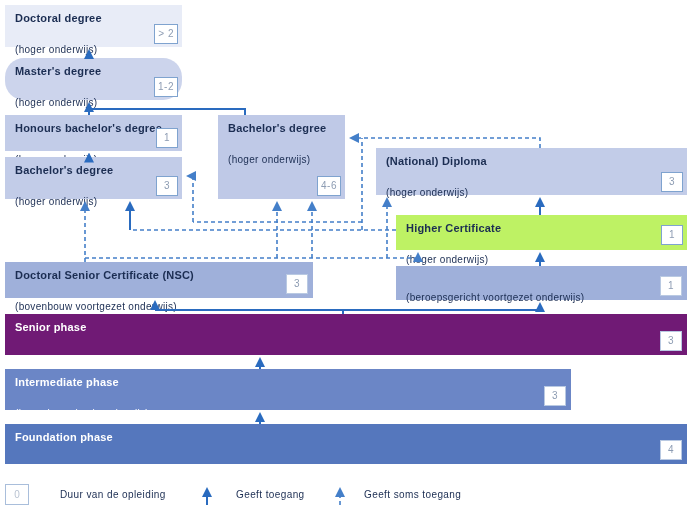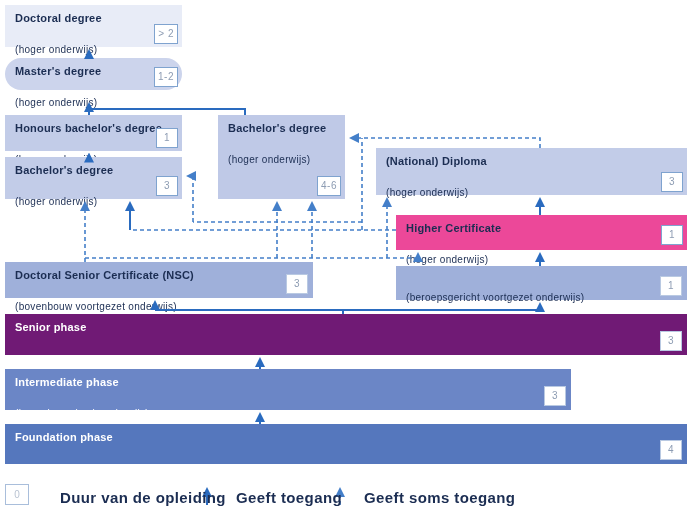--- a/index.html
+++ b/index.html
@@ -12,43 +12,43 @@
   .box-sub{font-size:10px;color:#233a60;letter-spacing:.3px;margin-top:19px;line-height:1.1;}
   .light .box-title,.light .box-sub{color:#1b2d52;}
   .dark .box-title,.dark .box-sub{color:#ffffff;}
   .badge{
     position:absolute;right:4px;bottom:3px;min-width:14px;height:18px;padding:0 3px;
     background:#ffffff;border:1.5px solid #7fa3cf;color:#8d9cb3;
     font-size:10px;line-height:18px;text-align:center;letter-spacing:.5px;
   }
   
   .b-doctoral   {left:5px;  top:5px;   width:177px;height:42px;background:#e8ecf7;}
-  .b-master     {left:5px;  top:58px;  width:177px;height:32px;background:#ccd4ec;border-radius:19px;}
+  .b-master     {left:5px;  top:58px;  width:177px;height:42px;background:#ccd4ec;border-radius:19px;}
   .b-honours    {left:5px;  top:115px; width:177px;height:36px;background:#c2cce8;}
   .b-bachelor-l {left:5px;  top:157px; width:177px;height:42px;background:#c2cce8;}
   .b-bachelor-m {left:218px;top:115px; width:127px;height:84px;background:#bfc9e7;}
   .b-diploma    {left:376px;top:148px; width:311px;height:47px;background:#c2cce8;}
-  .b-highercert {left:396px;top:215px; width:291px;height:35px;background:#ec4899;}
+  .b-highercert {left:396px;top:215px; width:291px;height:35px;background:#bef264;}
   .b-nsc        {left:5px;  top:262px; width:308px;height:36px;background:#9fb0da;}
   .b-natcert    {left:396px;top:266px; width:291px;height:34px;background:#9fb0da;}
   .b-senior     {left:5px;  top:314px; width:682px;height:41px;background:#701a75;}
   .b-intermed   {left:5px;  top:369px; width:566px;height:41px;background:#6b86c6;}
   .b-foundation {left:5px;  top:424px; width:682px;height:40px;background:#5577bd;}
   .b-nsc .badge,.b-natcert .badge,.b-senior .badge,.b-intermed .badge,.b-foundation .badge{
     border-color:#b9c9e2;bottom:4px;right:5px;
   }
   .b-highercert .badge{bottom:5px;}
   .arrows{position:absolute;left:0;top:0;width:688px;height:509px;pointer-events:none;}
   
   .legend{position:absolute;left:0;top:478px;width:688px;height:30px;}
   .legend-badge{
     position:absolute;left:5px;top:6px;width:22px;height:19px;background:#fff;
     border:1.5px solid #a9bedb;color:#b9c3d2;font-size:10px;line-height:19px;text-align:center;
   }
-  .legend-label{position:absolute;top:11px;font-size:15px;font-weight:bold;color:#1b2d52;letter-spacing:.4px;}
+  .legend-label{position:absolute;top:11px;font-size:10px;font-weight:normal;color:#1b2d52;letter-spacing:.4px;}
   .ll-duration{left:60px;}
   .ll-solid{left:236px;}
   .ll-dashed{left:364px;}
 </style>
 </head>
 <body>
 
 <div class="canvas">
 
   <div class="box light b-doctoral">

